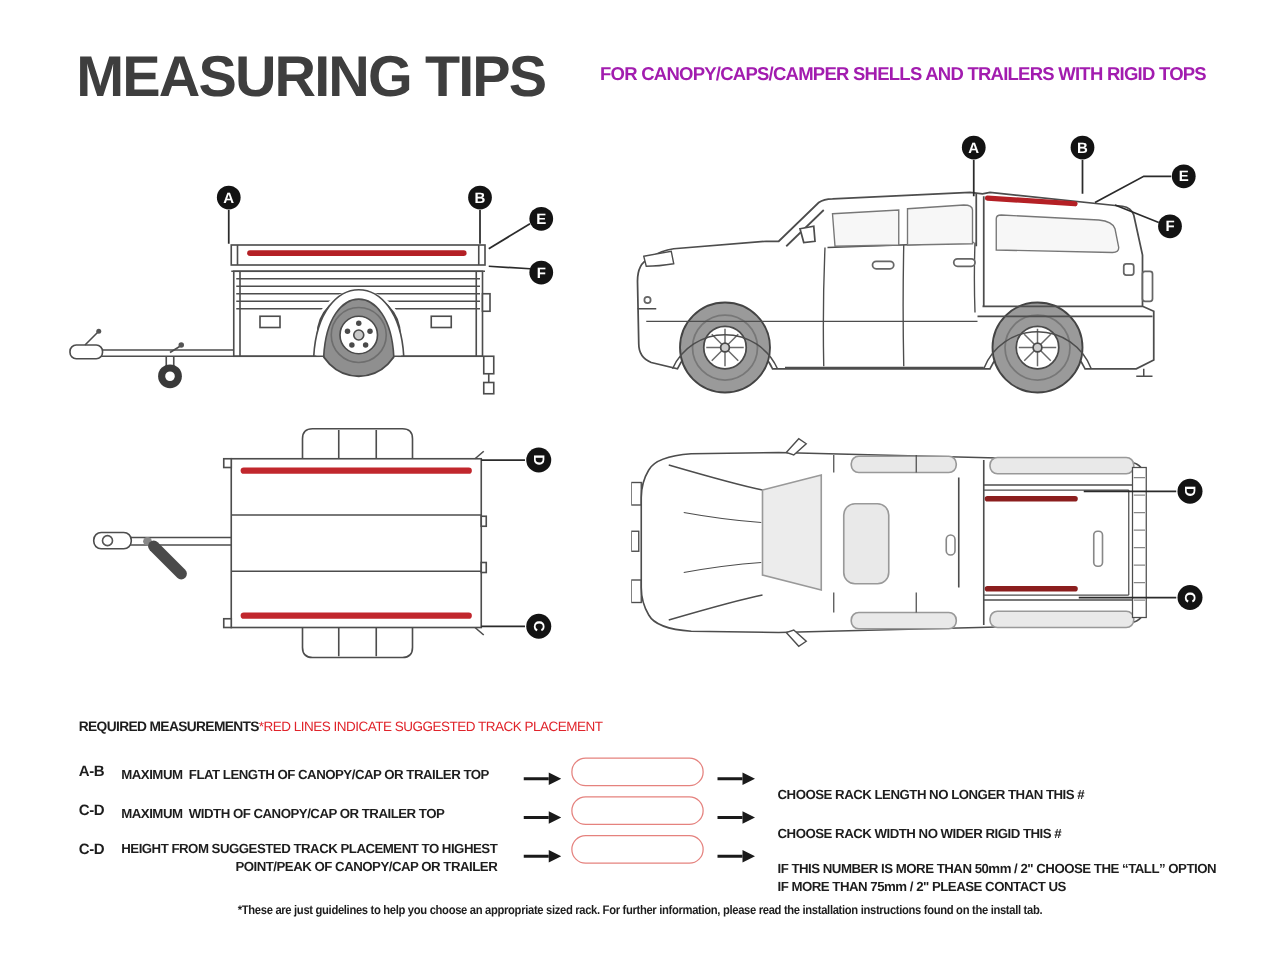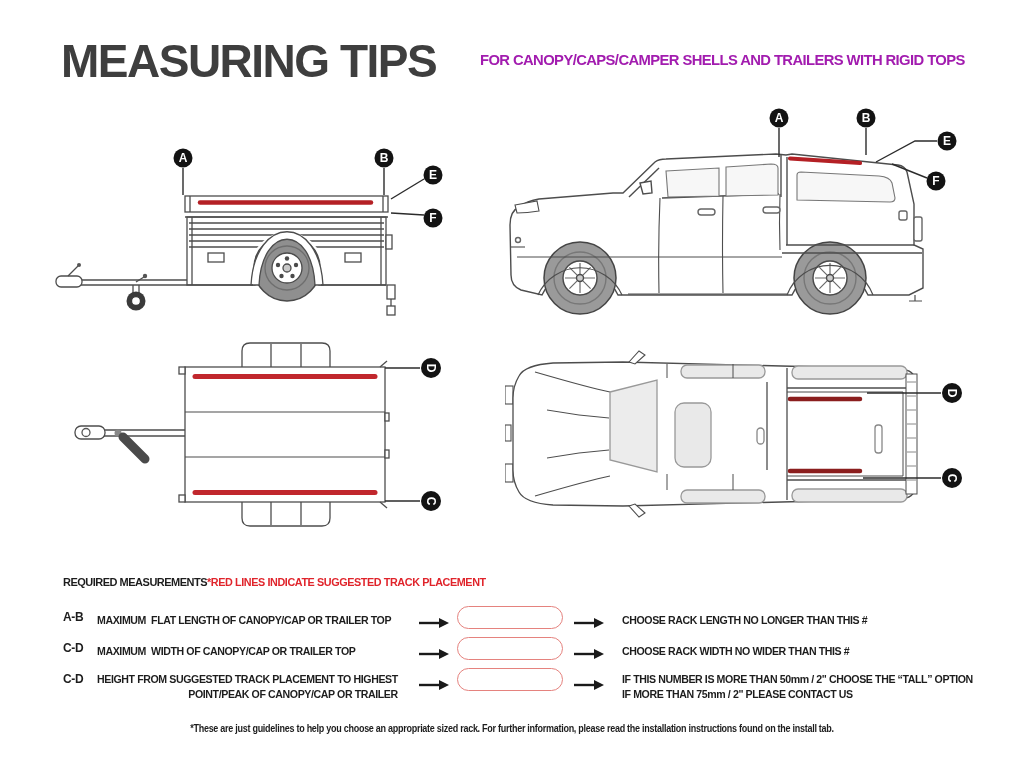--- a/index.html
+++ b/index.html
@@ -6,26 +6,26 @@
   #canvas{position:relative;width:1024px;height:768px;background:#fff;overflow:hidden;
           font-family:"Liberation Sans",sans-serif;color:#1d1d1d;}
   .abs{position:absolute;}
   #title{left:61px;top:38px;font-size:46px;line-height:1;font-weight:700;
          letter-spacing:-1.5px;color:#3e3e3e;white-space:pre;text-align:center;}
   #subtitle{left:480px;top:52px;font-size:14.8px;font-weight:700;letter-spacing:-0.6px;
             color:#a21caf;white-space:pre;}
   svg text.badge{font-family:"Liberation Sans",sans-serif;font-size:12px;font-weight:700;fill:#fff;}
   #legend{left:63px;top:576px;height:16px;width:900px;}
   #legend .req{position:absolute;left:0;top:0;font-size:11px;font-weight:700;letter-spacing:-0.5px;white-space:pre;}
-  #legend .note{position:absolute;left:144px;top:0;font-size:10.8px;font-weight:700;
+  #legend .note{position:absolute;left:144px;top:0;font-size:10.8px;font-weight:400;
                 letter-spacing:-0.4px;color:#e0242b;white-space:pre;}
   .mrow{position:absolute;left:63px;width:940px;height:32px;}
   .mkey{position:absolute;left:0;top:4px;font-size:12px;font-weight:700;letter-spacing:-0.3px;white-space:pre;}
   .mdesc{position:absolute;left:34px;top:4px;text-align:right;}
-  .minstr{position:absolute;left:559px;top:4px;}
+  .minstr{position:absolute;left:559px;top:20px;}
   .tline{font-size:10.6px;font-weight:700;letter-spacing:-0.4px;line-height:15px;white-space:pre;}
   .arrow1{position:absolute;left:355px;top:11px;}
   .arrow2{position:absolute;left:510px;top:11px;}
   .pill{position:absolute;left:394px;top:0;width:106px;height:23px;border:1.6px solid #e5827e;
         border-radius:13px;background:#fff;box-sizing:border-box;}
   #footer{left:0;top:723px;width:1024px;text-align:center;font-size:10px;font-weight:700;
           letter-spacing:-0.3px;transform:scaleX(0.9);transform-origin:512px 50%;white-space:pre;}
 </style>
 </head>
 <body>
@@ -298,21 +298,21 @@
     <svg class="arrow1" width="32" height="12" viewBox="0 0 32 12">
       <line x1="1" y1="6" x2="21" y2="6" stroke="#1a1a1a" stroke-width="2.4"></line>
       <polygon points="21,1 31,6 21,11" fill="#1a1a1a"></polygon>
     </svg>
     <div class="pill"></div>
     <svg class="arrow2" width="32" height="12" viewBox="0 0 32 12">
       <line x1="1" y1="6" x2="21" y2="6" stroke="#1a1a1a" stroke-width="2.4"></line>
       <polygon points="21,1 31,6 21,11" fill="#1a1a1a"></polygon>
     </svg>
     <span class="minstr">
-      <span class="tline">CHOOSE RACK WIDTH NO WIDER THAN THIS #</span>
+      <span class="tline">CHOOSE RACK WIDTH NO WIDER RIGID THIS #</span>
     </span>
   </div>
 
   <div class="mrow" style="top:668px">
     <span class="mkey">C-D</span>
     <span class="mdesc">
       <span class="tline" style="display:block">HEIGHT FROM SUGGESTED TRACK PLACEMENT TO HIGHEST</span>
       <span class="tline" style="display:block">POINT/PEAK OF CANOPY/CAP OR TRAILER</span>
     </span>
     <svg class="arrow1" width="32" height="12" viewBox="0 0 32 12">

